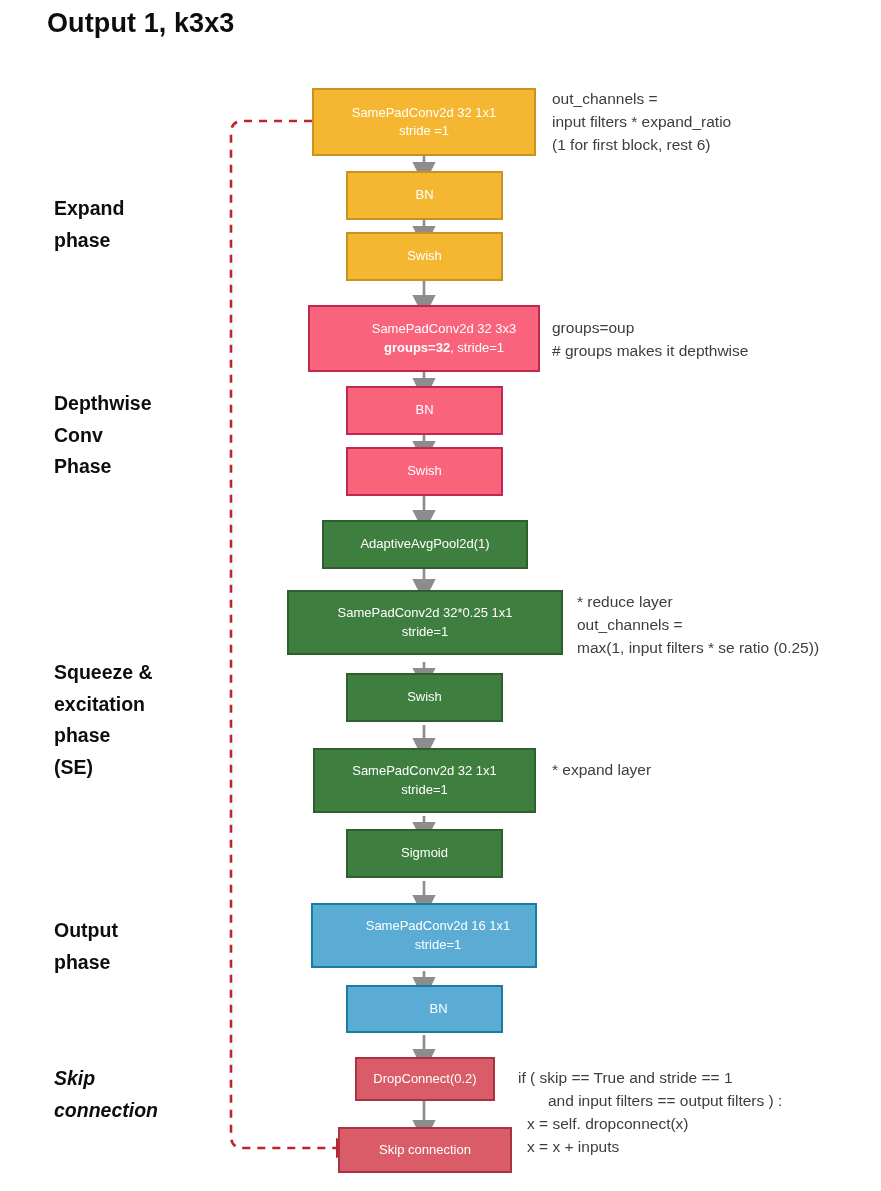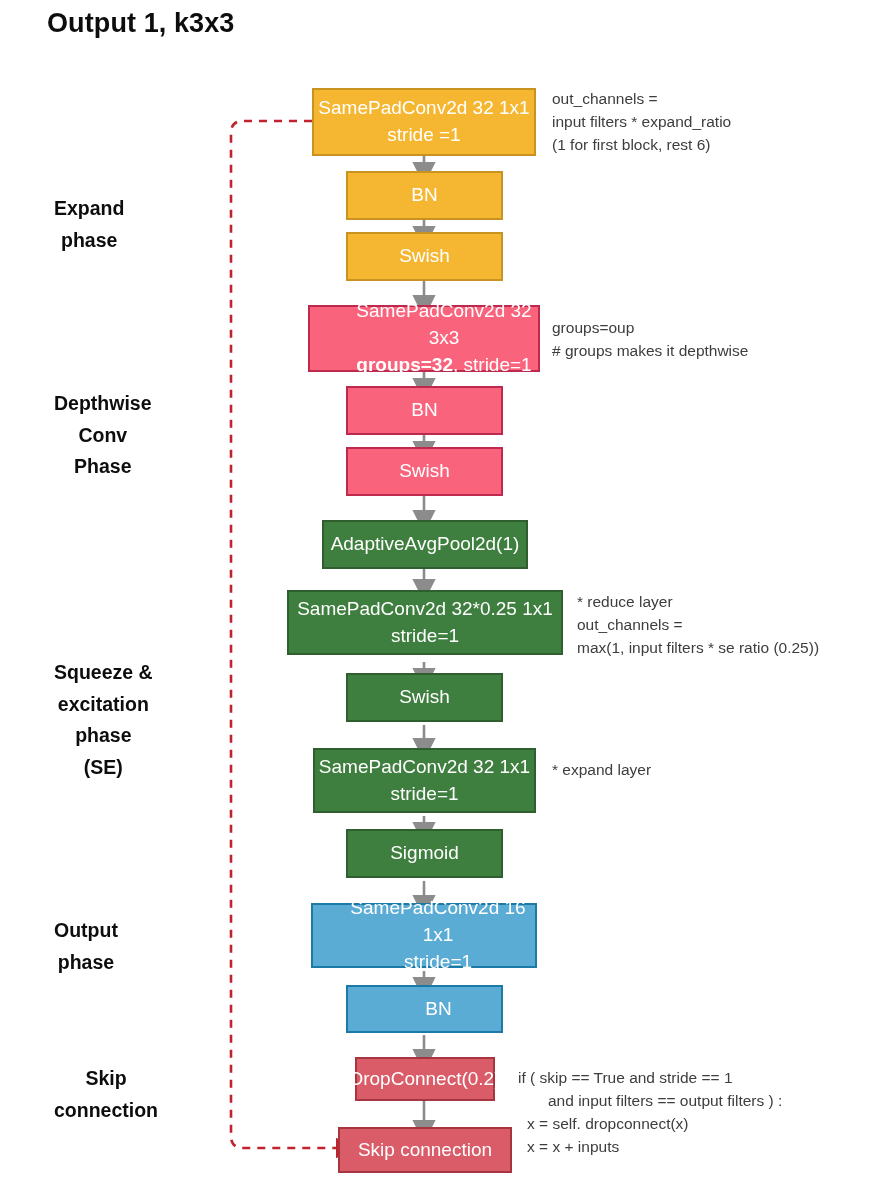--- a/index.html
+++ b/index.html
@@ -27,31 +27,30 @@
     letter-spacing: 0.1px;
     white-space: nowrap;
   }
   .phase-label {
     position: absolute;
     font-size: 19.5px;
     font-weight: bold;
     color: #0d0d0d;
     line-height: 1.62;
     white-space: pre-line;
-    text-align: center;
   }
   .node {
     position: absolute;
     box-sizing: border-box;
     display: flex;
     align-items: center;
     justify-content: center;
     text-align: center;
     color: #ffffff;
-    font-size: 19px;
+    font-size: 13px;
     line-height: 1.42;
     border-style: solid;
     border-width: 2px;
   }
   .node .l2 { display: block; }
   .node b { font-weight: bold; }
   .node-orange { background: #F5B731; border-color: #C8931E; }
   .node-pink   { background: #F9637C; border-color: #BE2A4E; }
   .node-green  { background: #3E7E3E; border-color: #2F5F2F; }
   .node-blue   { background: #5BACD4; border-color: #1B7BA6; padding-left: 28px; }
@@ -113,21 +112,21 @@
 phase</div>
   <div class="phase-label" style="left:54px; top:388px;">Depthwise
 Conv
 Phase</div>
   <div class="phase-label" style="left:54px; top:657px;">Squeeze &amp;
 excitation
 phase
 (SE)</div>
   <div class="phase-label" style="left:54px; top:915px;">Output
 phase</div>
-  <div class="phase-label" style="left:54px; top:1063px;">Skip
+  <div class="phase-label" style="left:54px; top:1063px;font-style:italic;">Skip
 connection</div>
 
   <div class="node node-orange" style="left:312px; top:88px; width:224px; height:68px;">
     <div>
       <span>SamePadConv2d 32 1x1</span>
       <span class="l2">stride =1</span>
     </div>
   </div>
 
   <div class="node node-orange" style="left:346px; top:171px; width:157px; height:49px;">

